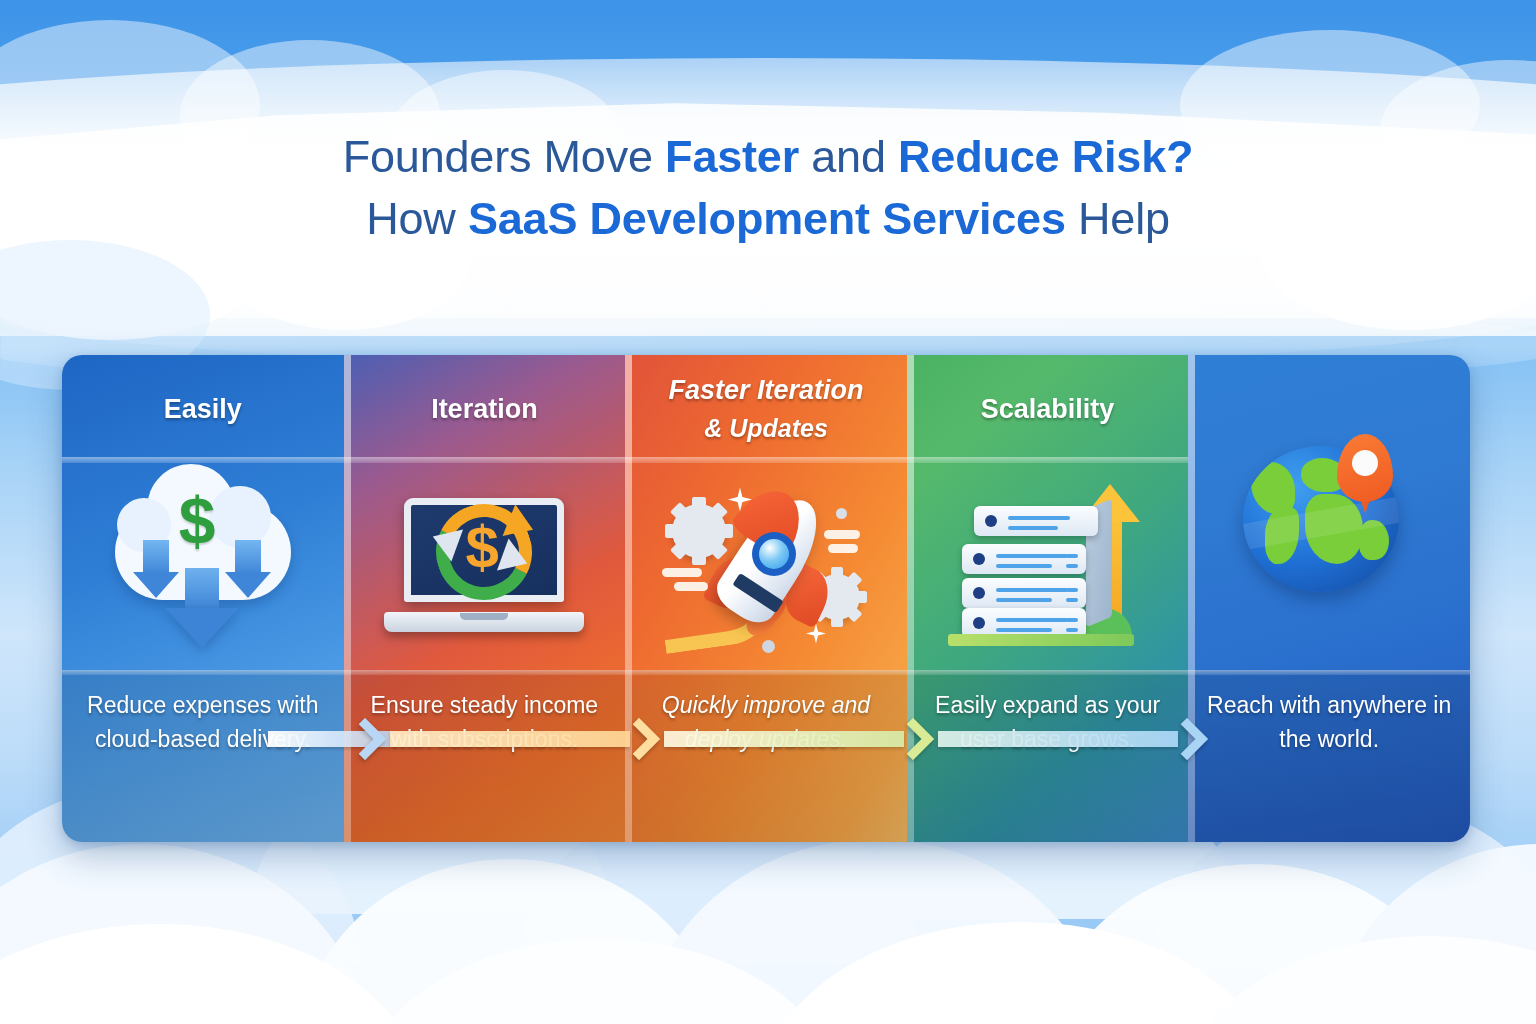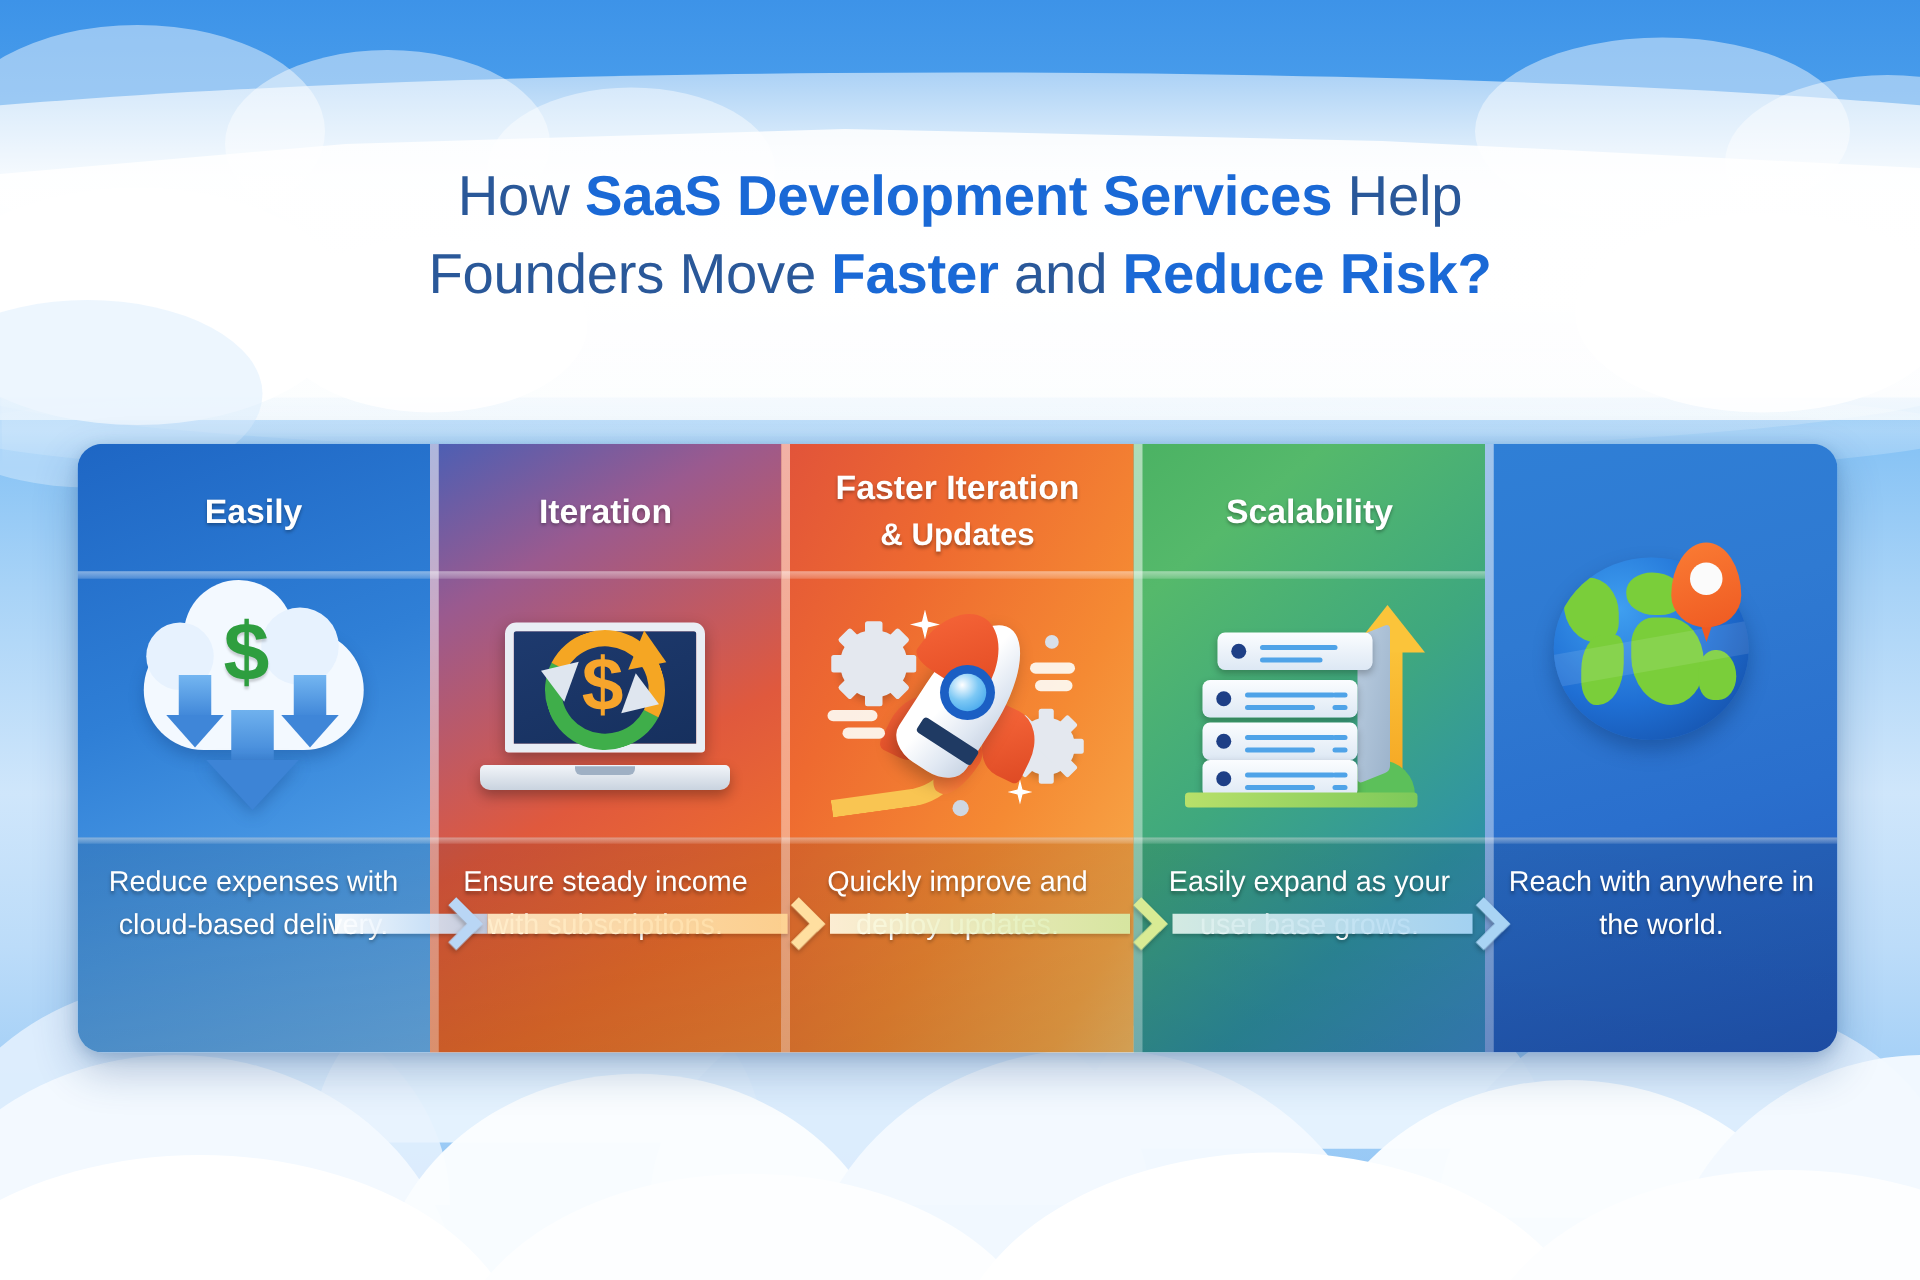--- a/index.html
+++ b/index.html
@@ -89,21 +89,21 @@
     overflow:hidden;
   }
   .card + .card::before {
     content:"";
     position:absolute; left:0; top:0; bottom:0; width:7px;
     background:linear-gradient(180deg,rgba(255,255,255,0.55),rgba(255,255,255,0.32));
     z-index:4;
   }
   .c0 { background:linear-gradient(160deg,#1e66c4 0%,#2f7fd6 40%,#4d9ce6 72%,#6cb3ef 100%); }
   .c1 { background:linear-gradient(150deg,#4b5fb4 0%,#9a5a8f 22%,#e0593d 55%,#f0702c 80%,#f58634 100%); }
-  .c2 { background:linear-gradient(120deg,#e1533a 0%,#ee6a30 30%,#f58a33 62%,#f7a748 88%,#f6bb63 100%); }
+  .c2 { background:linear-gradient(120deg,#e1533a 0%,#ee6a30 30%,#f58a33 62%,#f7a748 88%,#f6bb63 100%);font-style:italic; }
   .c3 { background:linear-gradient(140deg,#4bb263 0%,#55b96b 18%,#3fa87e 48%,#2f93a5 75%,#3a89c9 100%); }
   .c4 { background:linear-gradient(165deg,#2f7fd6 0%,#2f7ad2 30%,#2a6fcd 60%,#2259be 100%); }
 
   .card-head {
     height:108px;
     display:flex; flex-direction:column;
     align-items:center; justify-content:center;
     padding:0 10px;
     text-align:center;
     position:relative; z-index:3;
@@ -259,22 +259,22 @@
     <div class="bc" style="width:420px;height:200px;left:1330px;top:120px;background:rgba(243,249,255,0.98);"></div>
 
     <div class="bc" style="width:520px;height:170px;left:-100px;top:200px;background:#ffffff;"></div>
     <div class="bc" style="width:480px;height:160px;left:360px;top:215px;background:#fdfeff;"></div>
     <div class="bc" style="width:520px;height:175px;left:760px;top:198px;background:#ffffff;"></div>
     <div class="bc" style="width:500px;height:165px;left:1180px;top:212px;background:#fdfeff;"></div>
   </div>
 </div>
 
 <div class="title-wrap">
+  <div class="title-line"><span class="dark">Founders Move </span><b>Faster</b><span class="dark"> and </span><b>Reduce Risk?</b></div>
   <div class="title-line"><span class="dark">How </span><b>SaaS Development Services</b><span class="dark"> Help</span></div>
-  <div class="title-line"><span class="dark">Founders Move </span><b>Faster</b><span class="dark"> and </span><b>Reduce Risk?</b></div>
 </div>
 
 <div class="strip">
 
   <div class="card c0">
     <div class="card-head">
       <div class="head-l1">Easily</div>
     </div>
     <div class="card-icon">
       <div class="icon-box">

